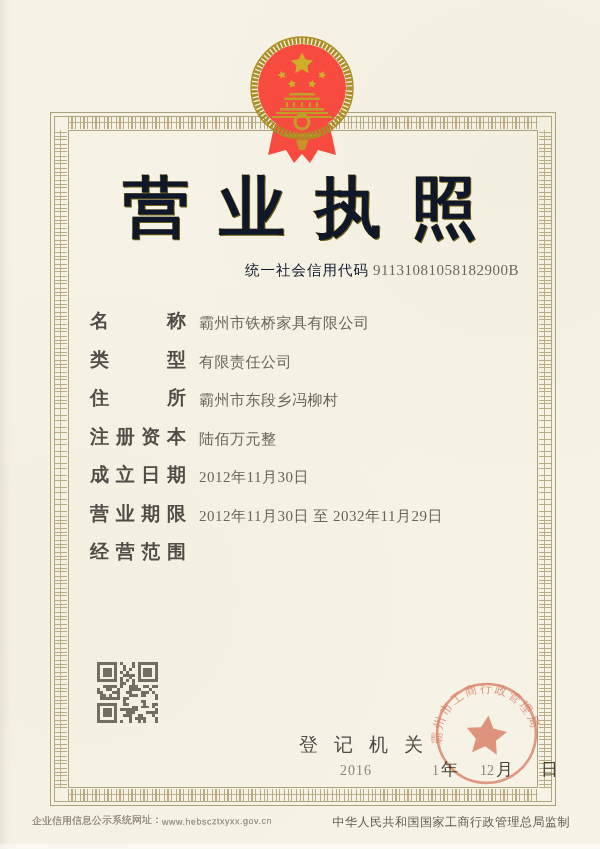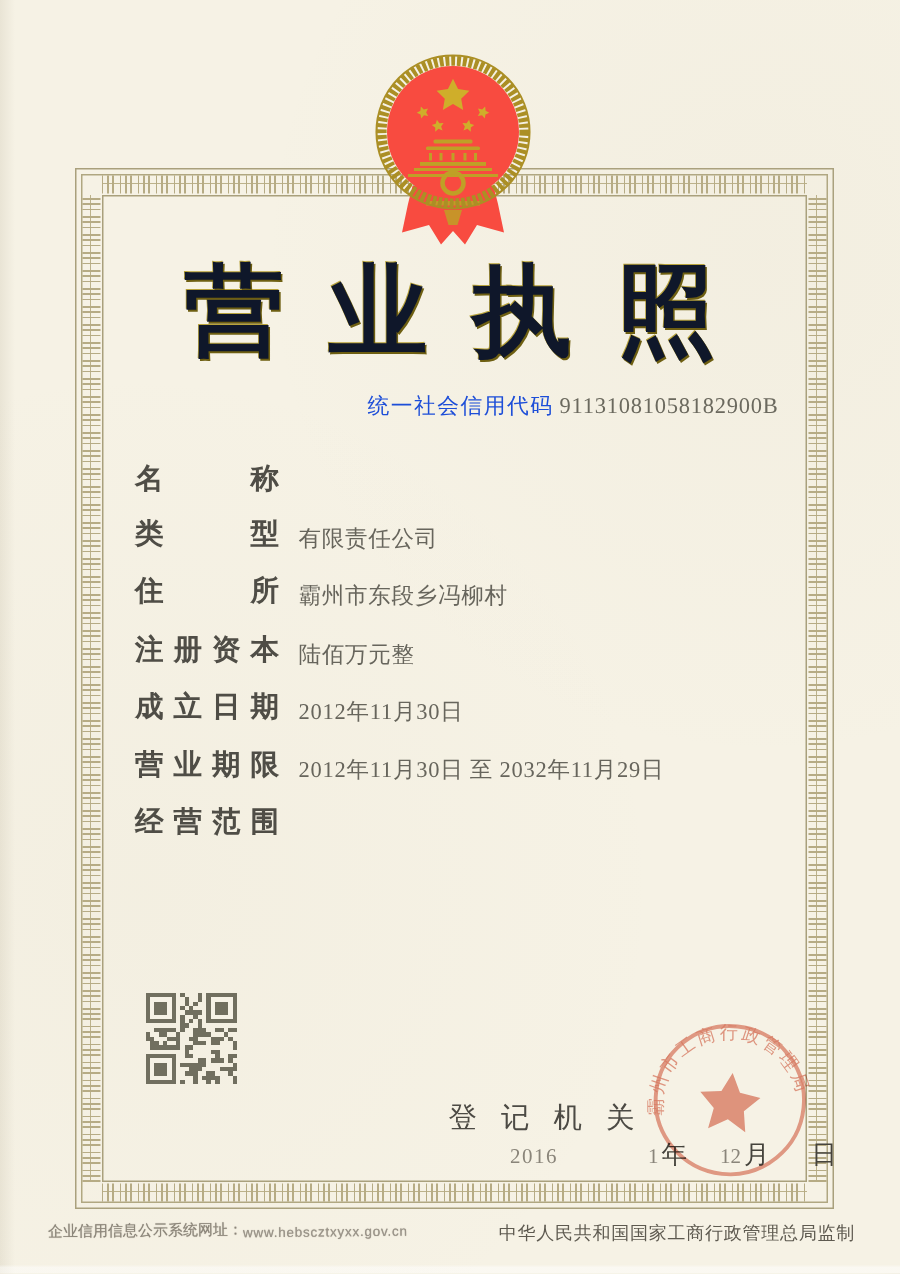--- a/index.html
+++ b/index.html
@@ -43,29 +43,29 @@
   .license-title {
     position:absolute; top:163px; left:0; right:0; z-index:4;
     text-align:center; font-size:66px; font-weight:bold; letter-spacing:30px;
     padding-left:30px; color:#0f172a;
     text-shadow:1px 1px 0 #6e5f12, -0.5px -0.5px 0 #b8a33c;
   }
 
   
   .credit { position:absolute; top:261px; left:245px; z-index:4; white-space:nowrap; }
   .credit .lbl { font-family:Liberation Serif, serif;
-                 font-size:14.5px; color:#1d4ed8; letter-spacing:1px; }
+                 font-size:14.5px; color:#0f172a; letter-spacing:1px; }
   .credit .val { font-size:15px; color:#6b695e; letter-spacing:.5px; }
 
   
   .fields { position:absolute; left:90px; top:311px; width:444px; z-index:4; }
   .field-row { display:flex; align-items:flex-start; margin-bottom:17.5px; }
   .field-label {
     width:96px; flex:0 0 96px;
-    font-family:Liberation Mono, monospace;
+    font-family:Liberation Serif, serif;
     font-size:19px; font-weight:600; color:#4f4d46; line-height:1;
     text-align:justify; text-align-last:justify; letter-spacing:0;
   }
   .field-value { padding-left:13px; padding-top:3px; font-size:15px;
                  color:#67655c; line-height:1.2; letter-spacing:.5px; }
   .field-row.scope .field-value {
     width:345px; font-size:12.5px; line-height:1.2; letter-spacing:.3px;
     text-align:justify; padding-top:2px; color:#6b695f;
   }
 
@@ -163,20 +163,21 @@
   <div class="license-title">营业执照</div>
 
   <div class="credit">
     <span class="lbl">统一社会信用代码</span>
     <span class="val">91131081058182900B</span>
   </div>
 
   <div class="fields">
     <div class="field-row">
       <span class="field-label">名称</span>
+      <span class="field-value">霸州市铁桥家具有限公司</span>
     </div>
     <div class="field-row">
       <span class="field-label">类型</span>
       <span class="field-value">有限责任公司</span>
     </div>
     <div class="field-row">
       <span class="field-label">住所</span>
       <span class="field-value">霸州市东段乡冯柳村</span>
     </div>
     <div class="field-row">

